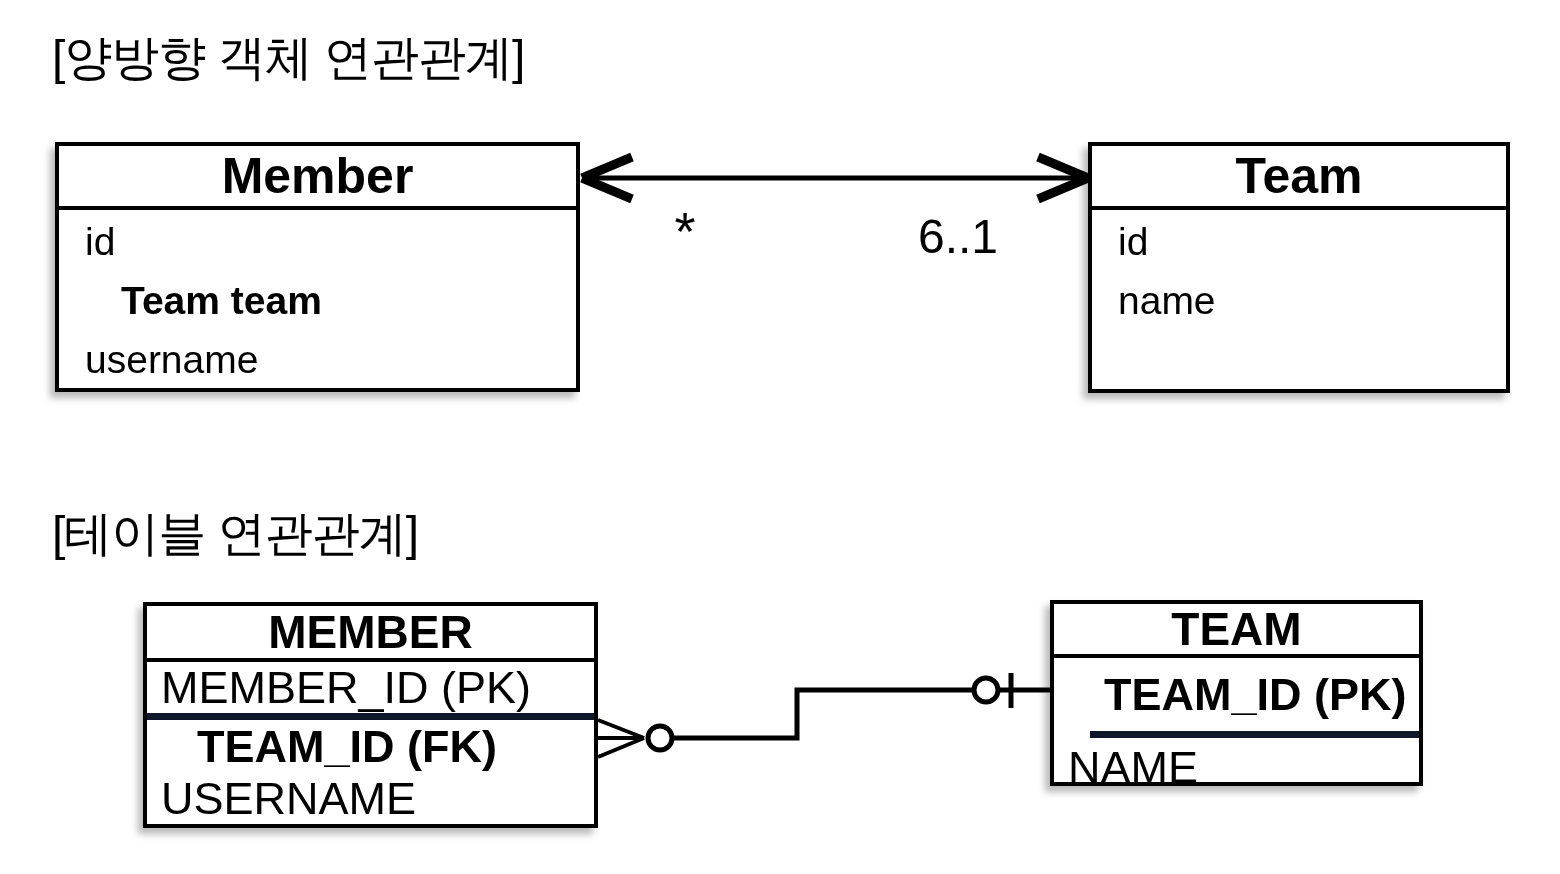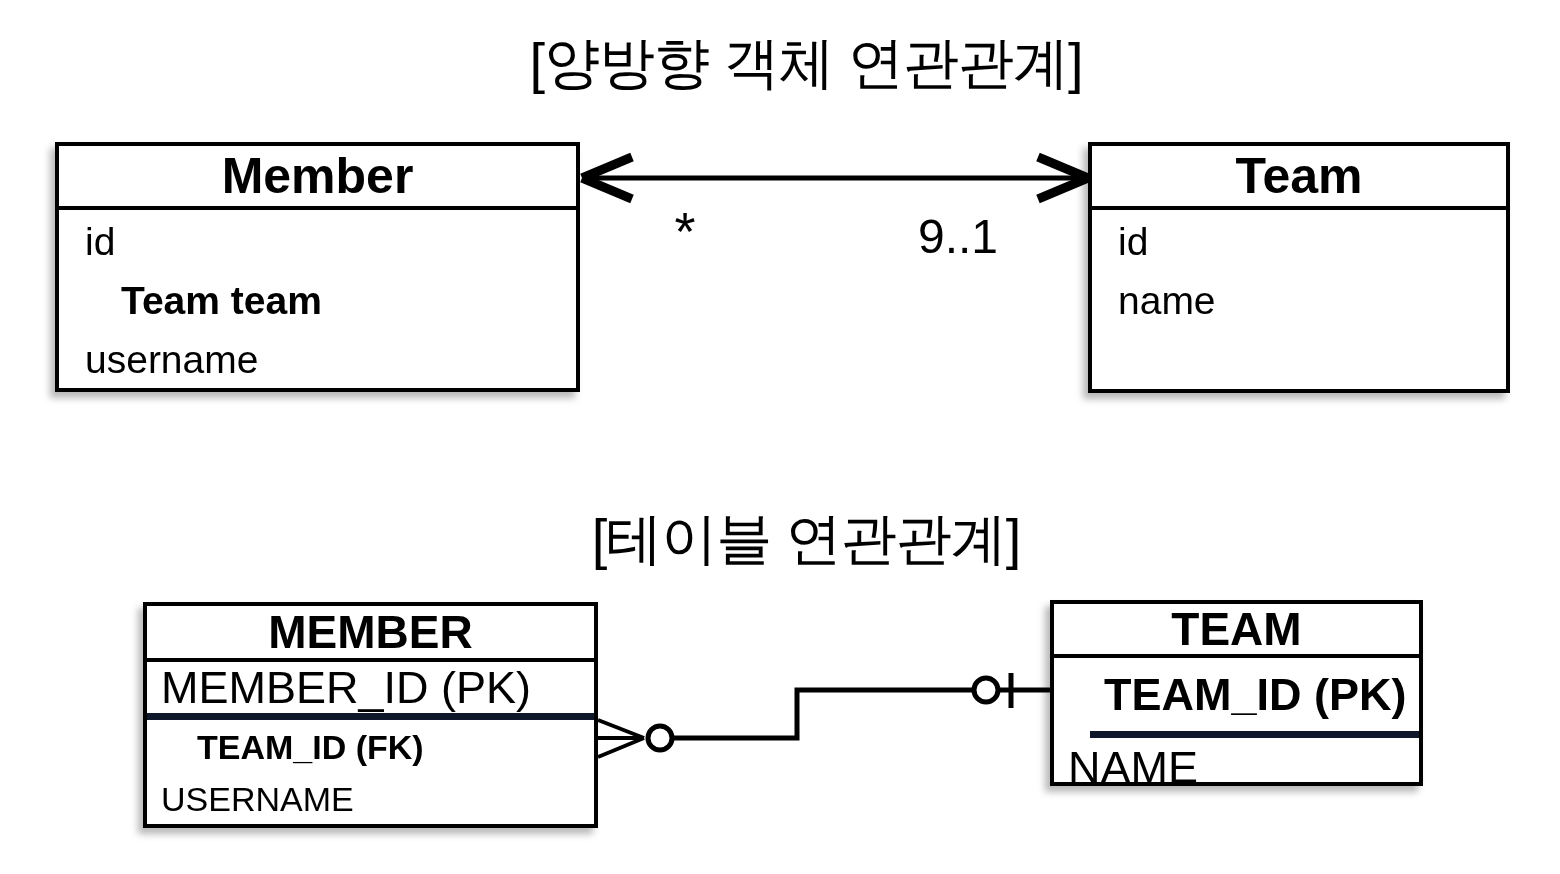--- a/index.html
+++ b/index.html
@@ -11,22 +11,21 @@
     width: 1560px;
     height: 874px;
     background: #ffffff;
     overflow: hidden;
   }
 
   .diagram-title {
     position: absolute;
     left: 0;
     width: 1560px;
-    text-align: center;
-    font-size: 56px;
+    font-size: 48px;
     font-weight: 400;
     color: #000;
     letter-spacing: -1px;
     padding-left: 52px; 
   }
   .title-object { top: 26px; }
   .title-table  { top: 502px; }
 
   
   .uml-box {
@@ -82,21 +81,21 @@
     display: flex;
     align-items: center;
     padding-left: 14px;
     font-size: 45px;
   }
   .er-divider { border-bottom: 7px solid #0f172a; }
 
   .member-table { left: 143px; top: 602px; width: 455px; height: 226px; }
   .member-table .er-header { height: 56px; }
   .member-table .row-pk { height: 58px; }
-  .member-table .compartment { padding: 1px 0 0 14px; font-size: 34px; line-height: 52px; }
+  .member-table .compartment { padding: 1px 0 0 14px; font-size: 45px; line-height: 52px; }
 
   .team-table { left: 1050px; top: 600px; width: 373px; height: 186px; }
   .team-table .er-header { height: 54px; }
   .team-table .row-pk { height: 80px; }
   .team-table .row-plain { height: 60px; }
 
   
   .connector-svg { position: absolute; }
   .arrow-svg { left: 575px; top: 143px; }
   .crowsfoot-svg { left: 590px; top: 650px; }
@@ -129,21 +128,21 @@
     <line x1="9" y1="35" x2="511" y2="35" stroke="#000" stroke-width="5"></line>
 
     <line x1="7" y1="35" x2="57" y2="14" stroke="#000" stroke-width="9"></line>
     <line x1="7" y1="35" x2="57" y2="56" stroke="#000" stroke-width="9"></line>
 
     <line x1="513" y1="35" x2="463" y2="14" stroke="#000" stroke-width="9"></line>
     <line x1="513" y1="35" x2="463" y2="56" stroke="#000" stroke-width="9"></line>
   </svg>
 
   <div class="multiplicity mult-member">*</div>
-  <div class="multiplicity mult-team">9..1</div>
+  <div class="multiplicity mult-team">6..1</div>
 
   <div class="diagram-title title-table">[테이블 연관관계]</div>
 
   <div class="er-box member-table">
     <div class="er-header">MEMBER</div>
     <div class="er-row er-divider row-pk">MEMBER_ID (PK)</div>
     <div class="compartment">
       <div class="bold">TEAM_ID (FK)</div>
       <div>USERNAME</div>
     </div>

